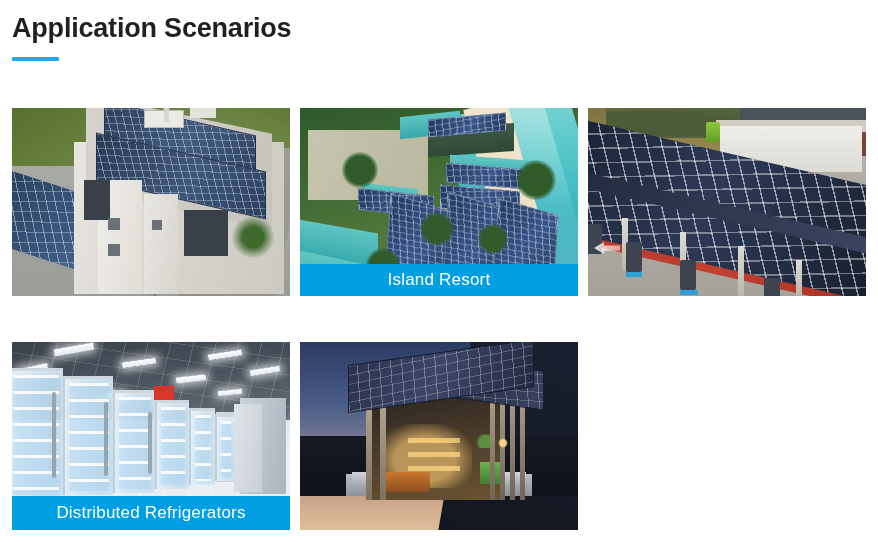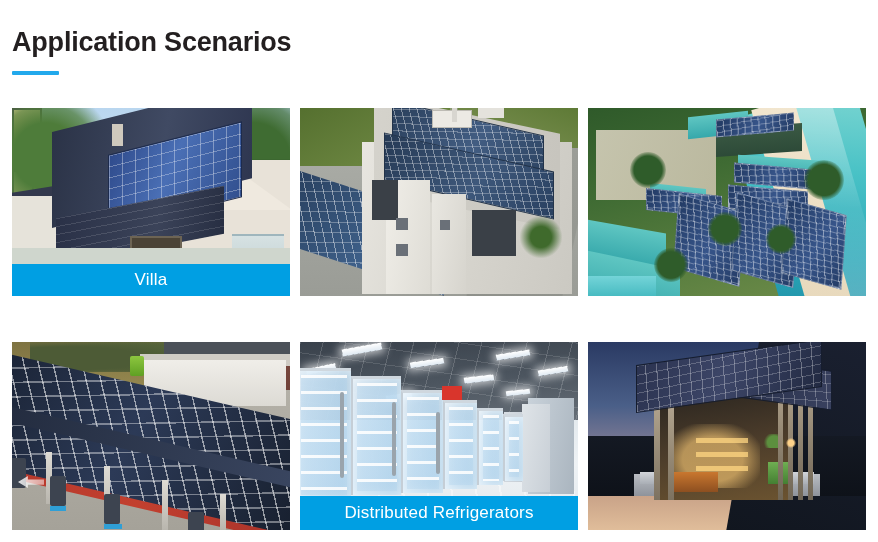--- a/index.html
+++ b/index.html
@@ -5,21 +5,21 @@
   html,body{margin:0;padding:0;}
   body{
     width:878px;height:542px;
     background:#ffffff;
     font-family:"Liberation Sans", sans-serif;
     overflow:hidden;
   }
   .page{position:relative;width:878px;height:542px;}
 
   
-  .header{position:absolute;left:12px;top:28px;}
+  .header{position:absolute;left:12px;top:14px;}
   .page-title{
     font-size:27px;font-weight:bold;color:#231f20;
     letter-spacing:-0.2px;line-height:1.1;margin:0;
     white-space:nowrap;
   }
   .title-rule{
     margin-top:13px;width:47px;height:4px;background:#22a9ec;border-radius:1px;
   }
 
   
@@ -312,44 +312,20 @@
 
 <div class="page">
 
   <div class="header">
     <div class="page-title">Application Scenarios</div>
     <div class="title-rule"></div>
   </div>
 
   <div class="grid">
 
-    <div class="card">
-      <div class="card-photo villa">
-        <div class="tree-l"></div>
-        <div class="tree-r"></div>
-        <div class="hedge"></div>
-        <div class="side-roof"></div>
-        <div class="side-house"></div>
-        <div class="house"></div>
-        <div class="gable"></div>
-        <div class="roof-main"></div>
-        <div class="chimney"></div>
-        <div class="panel"></div>
-        <div class="roof-low">
-            <div class="roof-low-lines"></div>
-          </div>
-        <div class="win1"></div>
-        <div class="win-dark"></div>
-        <div class="win2"></div>
-        <div class="win3"></div>
-        <div class="glassrail"></div>
-        <div class="ground"></div>
-      </div>
-      <div class="card-label">Villa</div>
-    </div>
 
     <div class="card">
       <div class="card-photo factory">
         <div class="grass"></div>
         <div class="grass2"></div>
         <div class="lot"></div>
         <div class="road"></div>
         <div class="sidearray"></div>
         <div class="bld"></div>
         <div class="roof"></div>
@@ -388,20 +364,21 @@
         <div class="pool"></div>
         <div class="arr a5"></div>
         <div class="arr a6"></div>
         <div class="arr a7"></div>
         <div class="veg v1"></div>
         <div class="veg v2"></div>
         <div class="veg v3"></div>
         <div class="veg v4"></div>
         <div class="veg v5"></div>
       </div>
+      <div class="card-label">Island Resort</div>
     </div>
 
     <div class="card row2">
       <div class="card-photo petrol">
         <div class="field"></div>
         <div class="trees"></div>
         <div class="bld-bg"></div>
         <div class="bld-roof"></div>
         <div class="lot"></div>
         <div class="store-top"></div>

